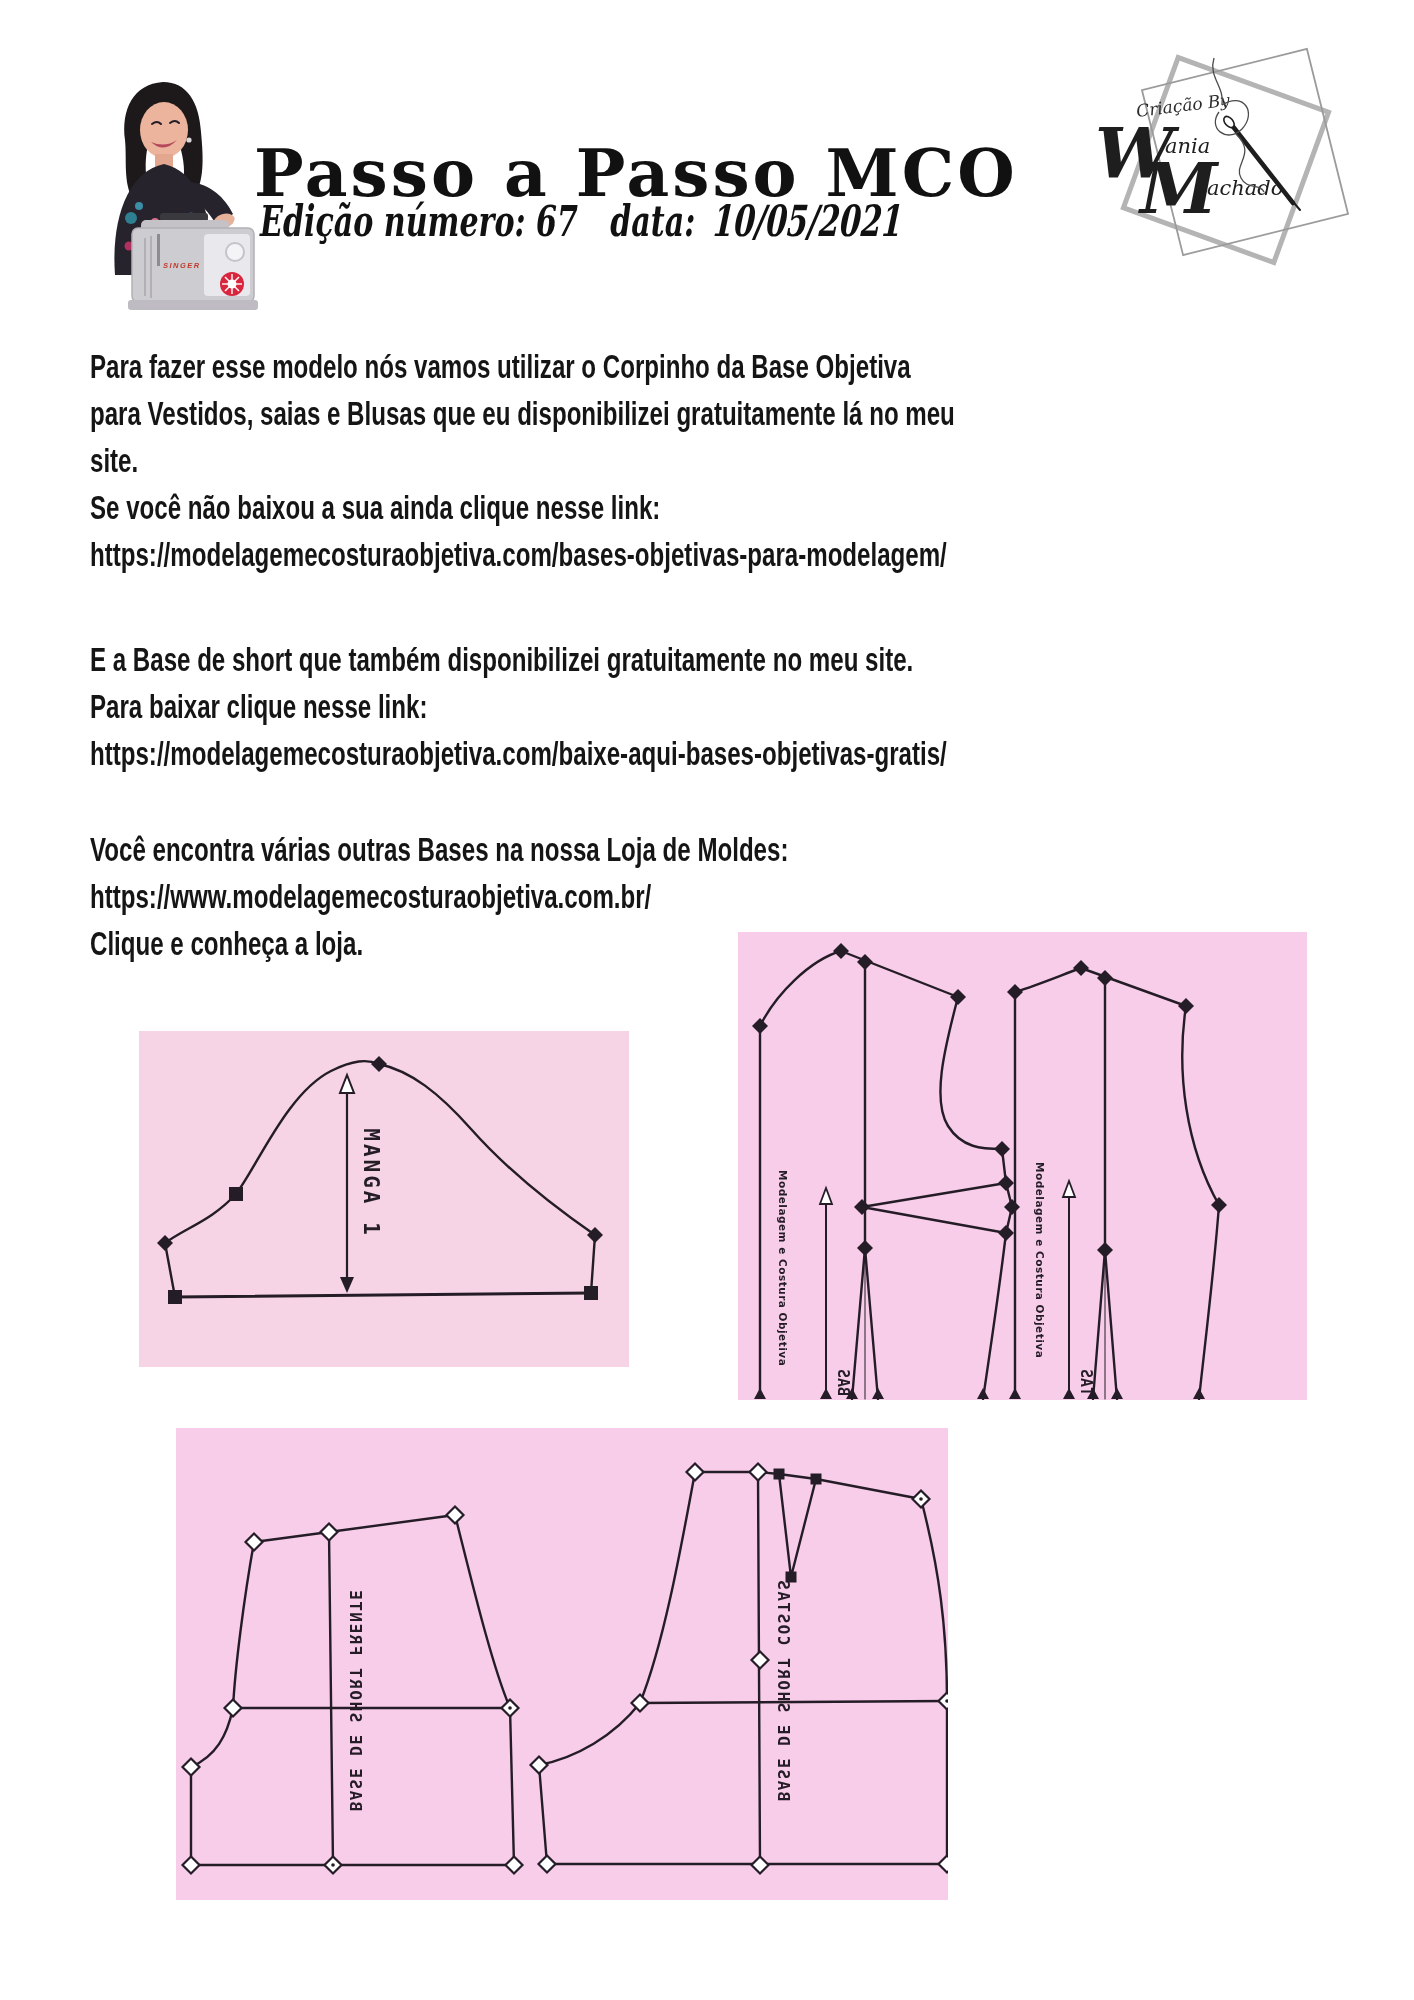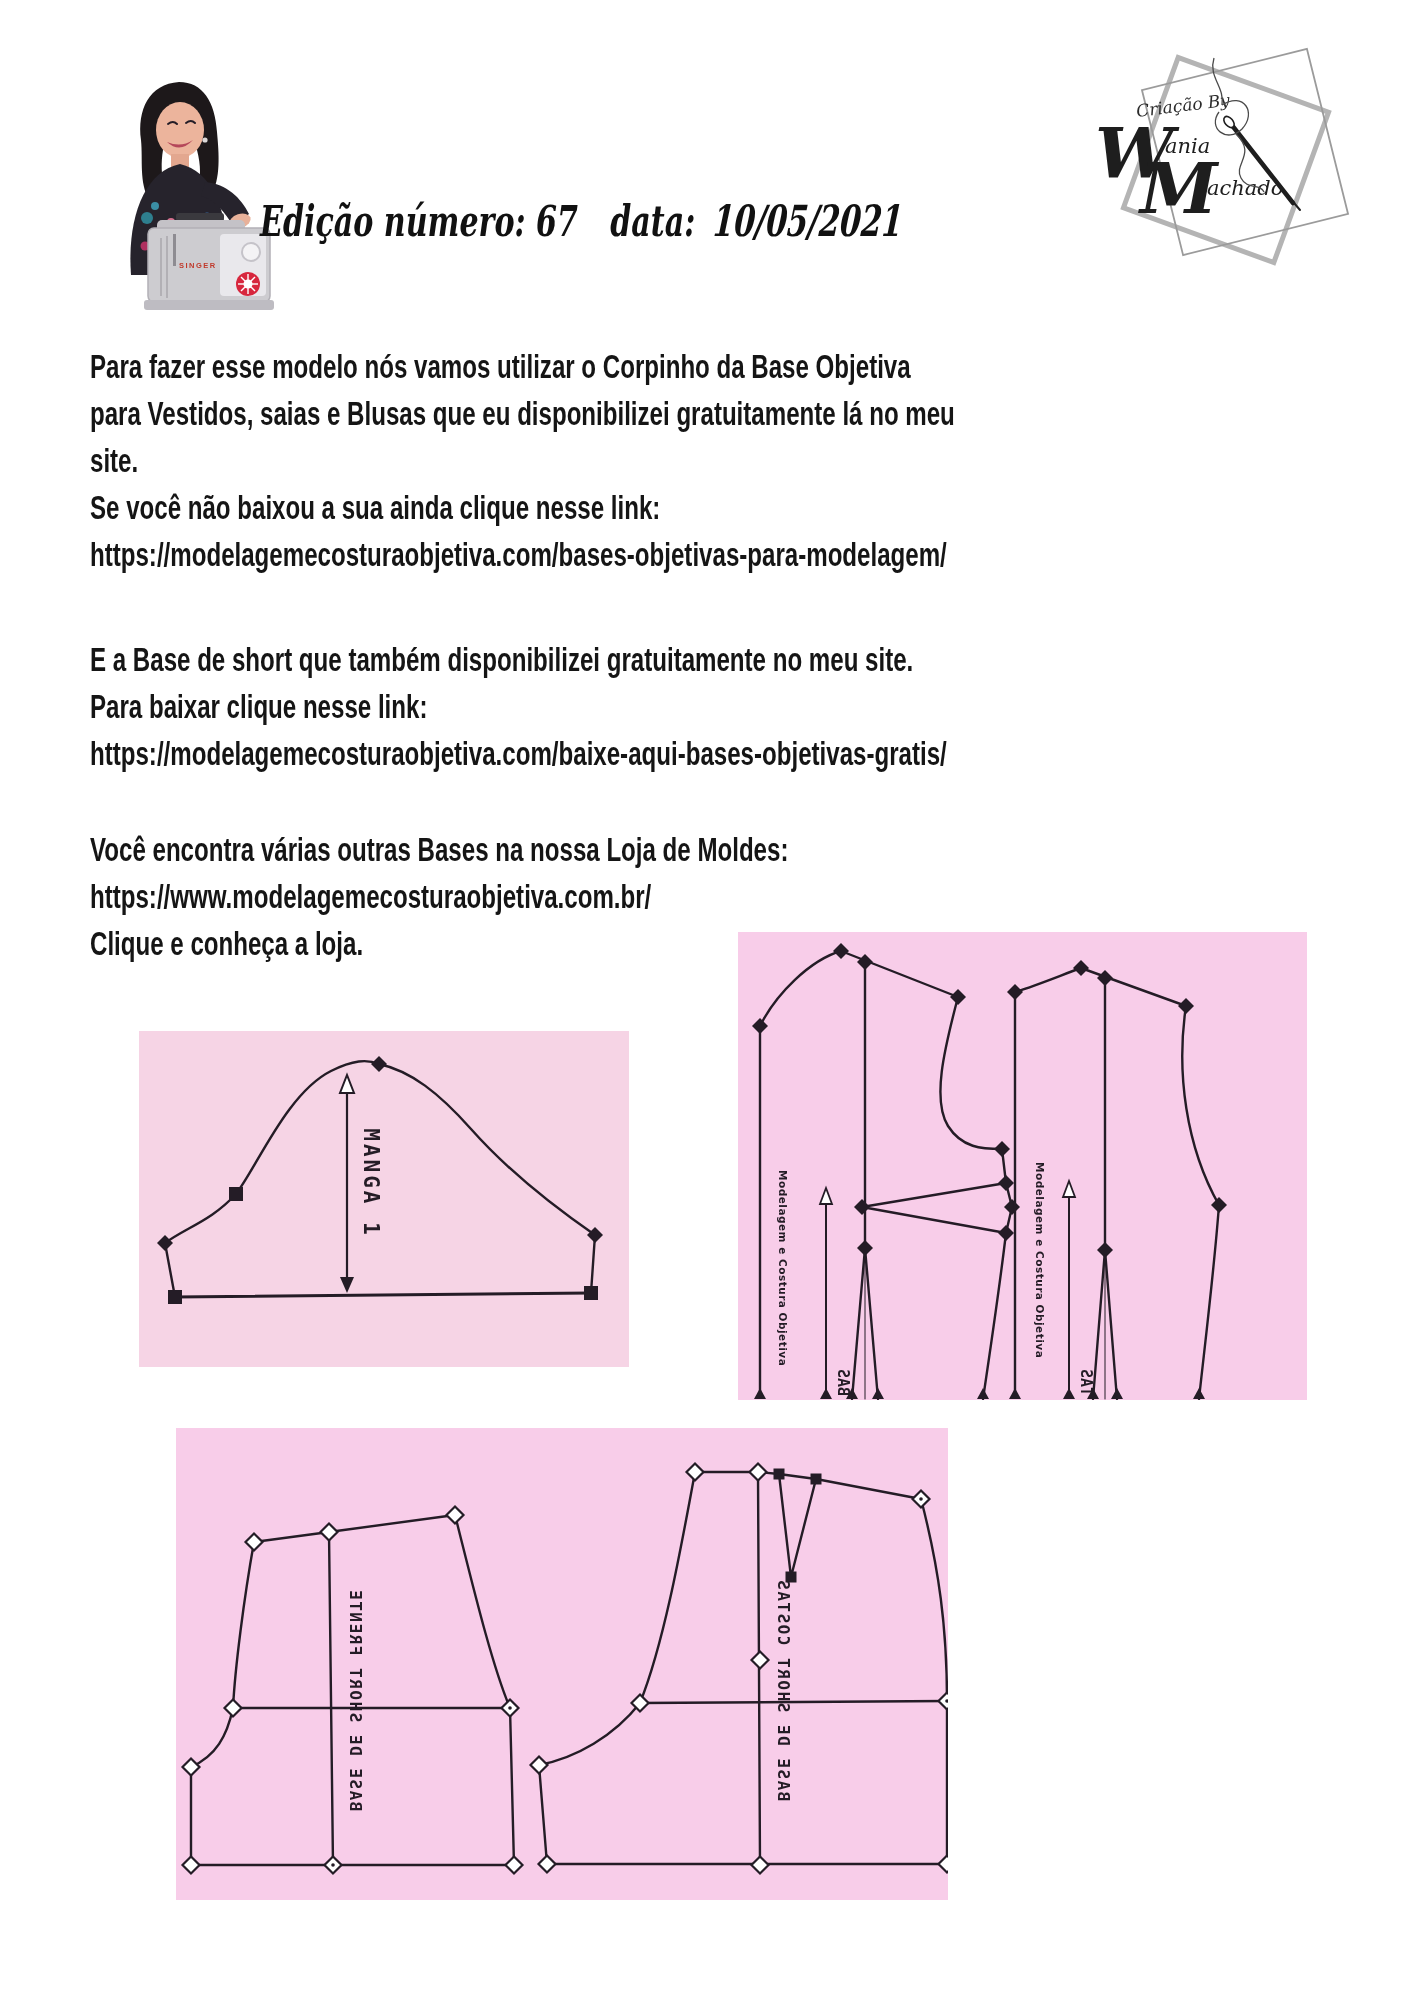--- a/index.html
+++ b/index.html
@@ -1,20 +1,20 @@
 <!DOCTYPE html>
 <html><head>
 <meta charset="utf-8">
 <style>
   html,body{margin:0;padding:0;background:#e8e8e8;}
   .page{position:relative;width:1414px;height:2000px;background:#ffffff;overflow:hidden;
         font-family:"Liberation Sans",sans-serif;color:#1b1b1b;}
 
   
-  .photo{position:absolute;left:121px;top:70px;width:155px;height:240px;}
+  .photo{position:absolute;left:105px;top:70px;width:155px;height:240px;font-style:italic;}
   .title{position:absolute;left:254px;top:90px;font-family:"DejaVu Serif",serif;
          font-weight:900;font-size:66px;letter-spacing:3px;color:#111;white-space:pre;}
   .subtitle{position:absolute;left:260px;top:196px;font-family:"DejaVu Serif",serif;
             font-style:italic;font-weight:bold;font-size:43px;color:#111;
             transform:scaleX(.70);transform-origin:0 0;white-space:pre;display:flex;align-items:baseline;}
   .subtitle .gap1{display:inline-block;width:46px;}
   .subtitle .gap2{display:inline-block;width:26px;}
   .subtitle .date{transform:skewX(-6deg);}
   .logo{position:absolute;left:1085px;top:25px;width:315px;height:255px;}
 
@@ -96,20 +96,21 @@
         </g>
         <text x="58" y="198" font-family="Liberation Sans, sans-serif" font-size="7.5" font-weight="bold" fill="#c0392b" letter-spacing="1.5">SINGER</text>
         <line x1="40" y1="168" x2="40" y2="226" stroke="#a9a7ad" stroke-width="1.5"></line>
         <line x1="46" y1="166" x2="46" y2="228" stroke="#a9a7ad" stroke-width="1.5"></line>
         <rect x="52" y="164" width="3" height="32" fill="#8e8c92"></rect>
         <rect x="23" y="230" width="130" height="10" rx="3" fill="#bebcc2"></rect>
       </g>
     </svg>
   </div>
 
+  <h1 class="title">Passo a Passo MCO</h1>
 
   <div class="subtitle">
     <span>Edição número: 67</span><span class="gap1"></span><span>data:</span><span class="gap2"></span><span class="date">10/05/2021</span>
   </div>
 
   <div class="logo">
     <svg viewBox="0 0 315 255" width="315" height="255">
       <rect x="61" y="55" width="160" height="160" fill="none" stroke="#b4b4b4" stroke-width="5" transform="rotate(20 141 135)"></rect>
       <rect x="75" y="42" width="170" height="170" fill="none" stroke="#9b9b9b" stroke-width="1.8" transform="rotate(-14 160 127)"></rect>
       <text transform="translate(52,92) rotate(-7)" font-family="DejaVu Serif, serif" font-style="italic" font-size="17" fill="#2b2b2b">Criação By</text>

